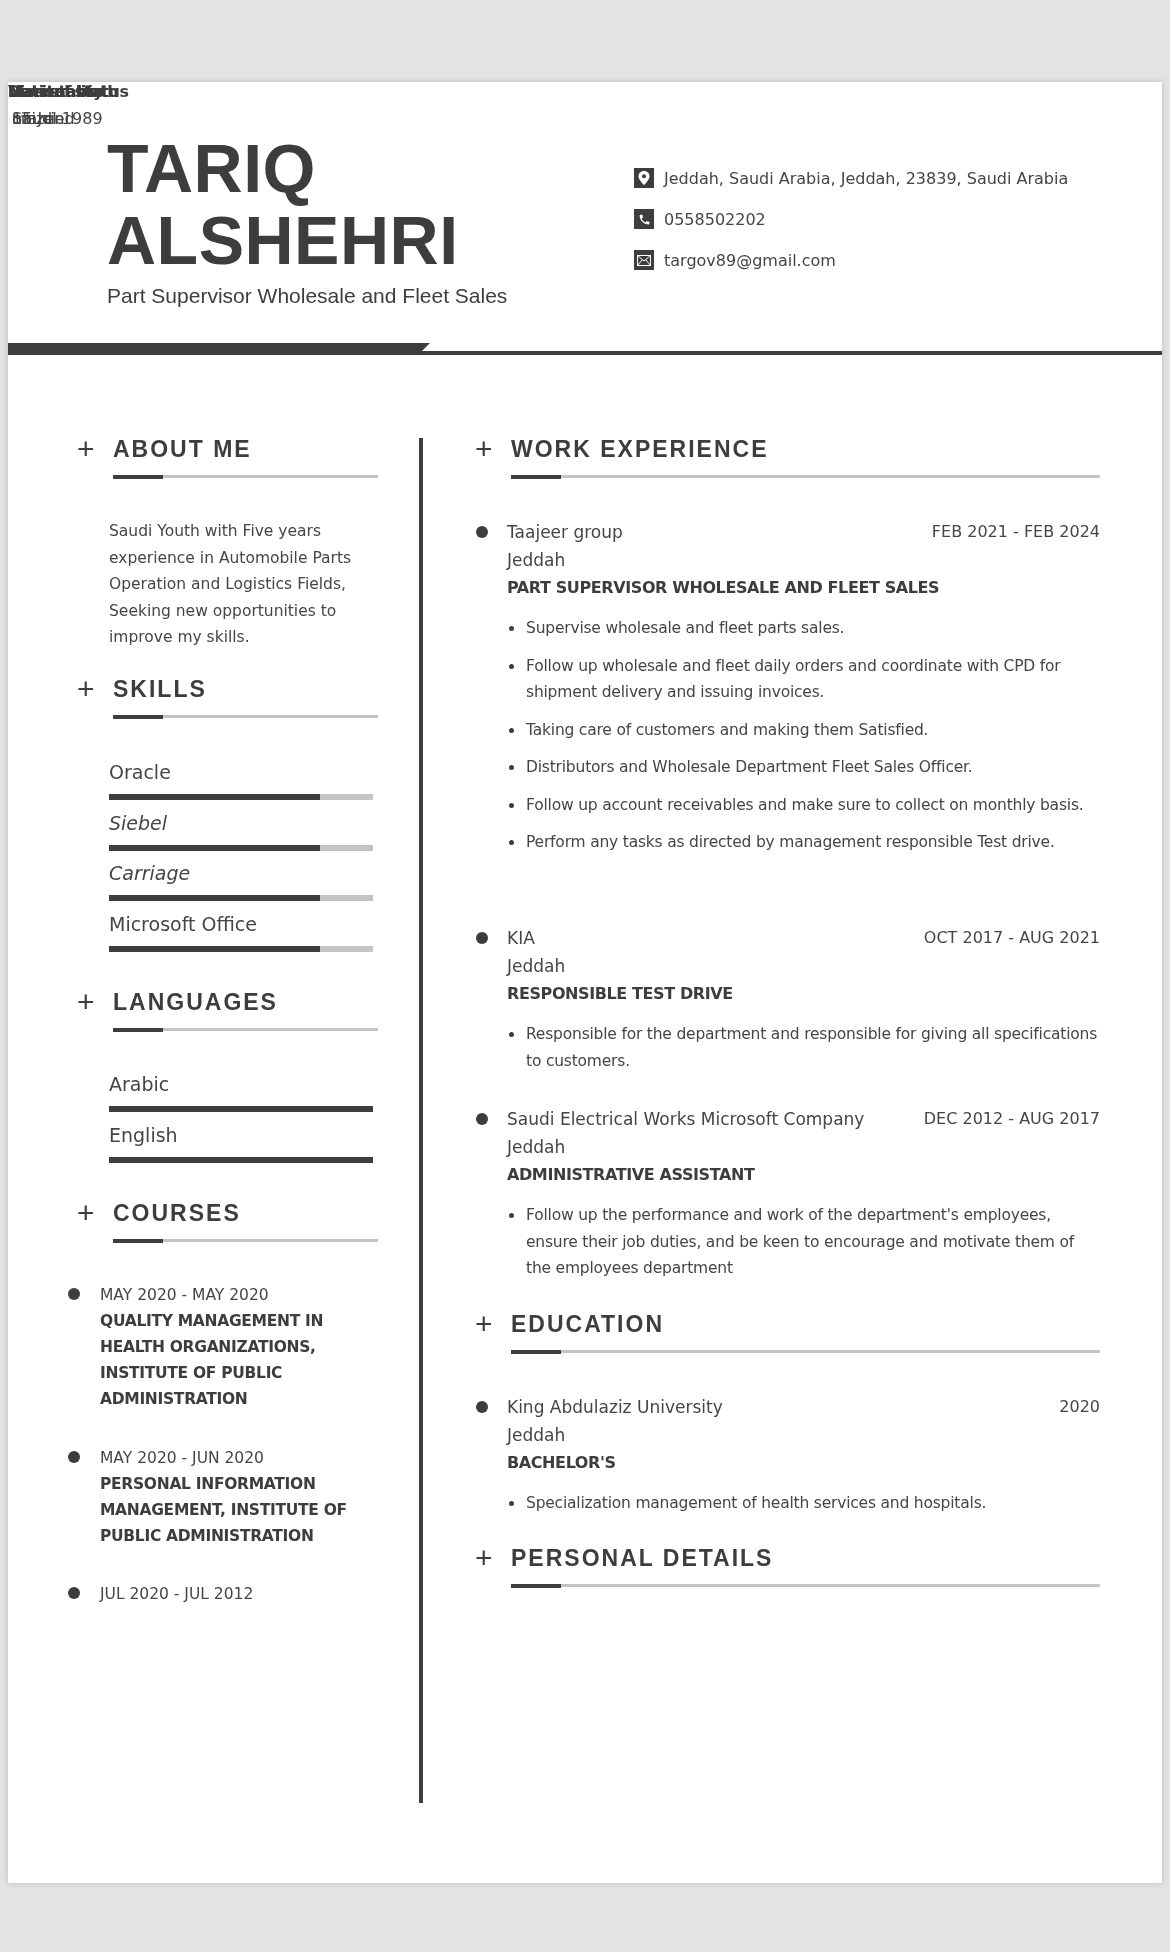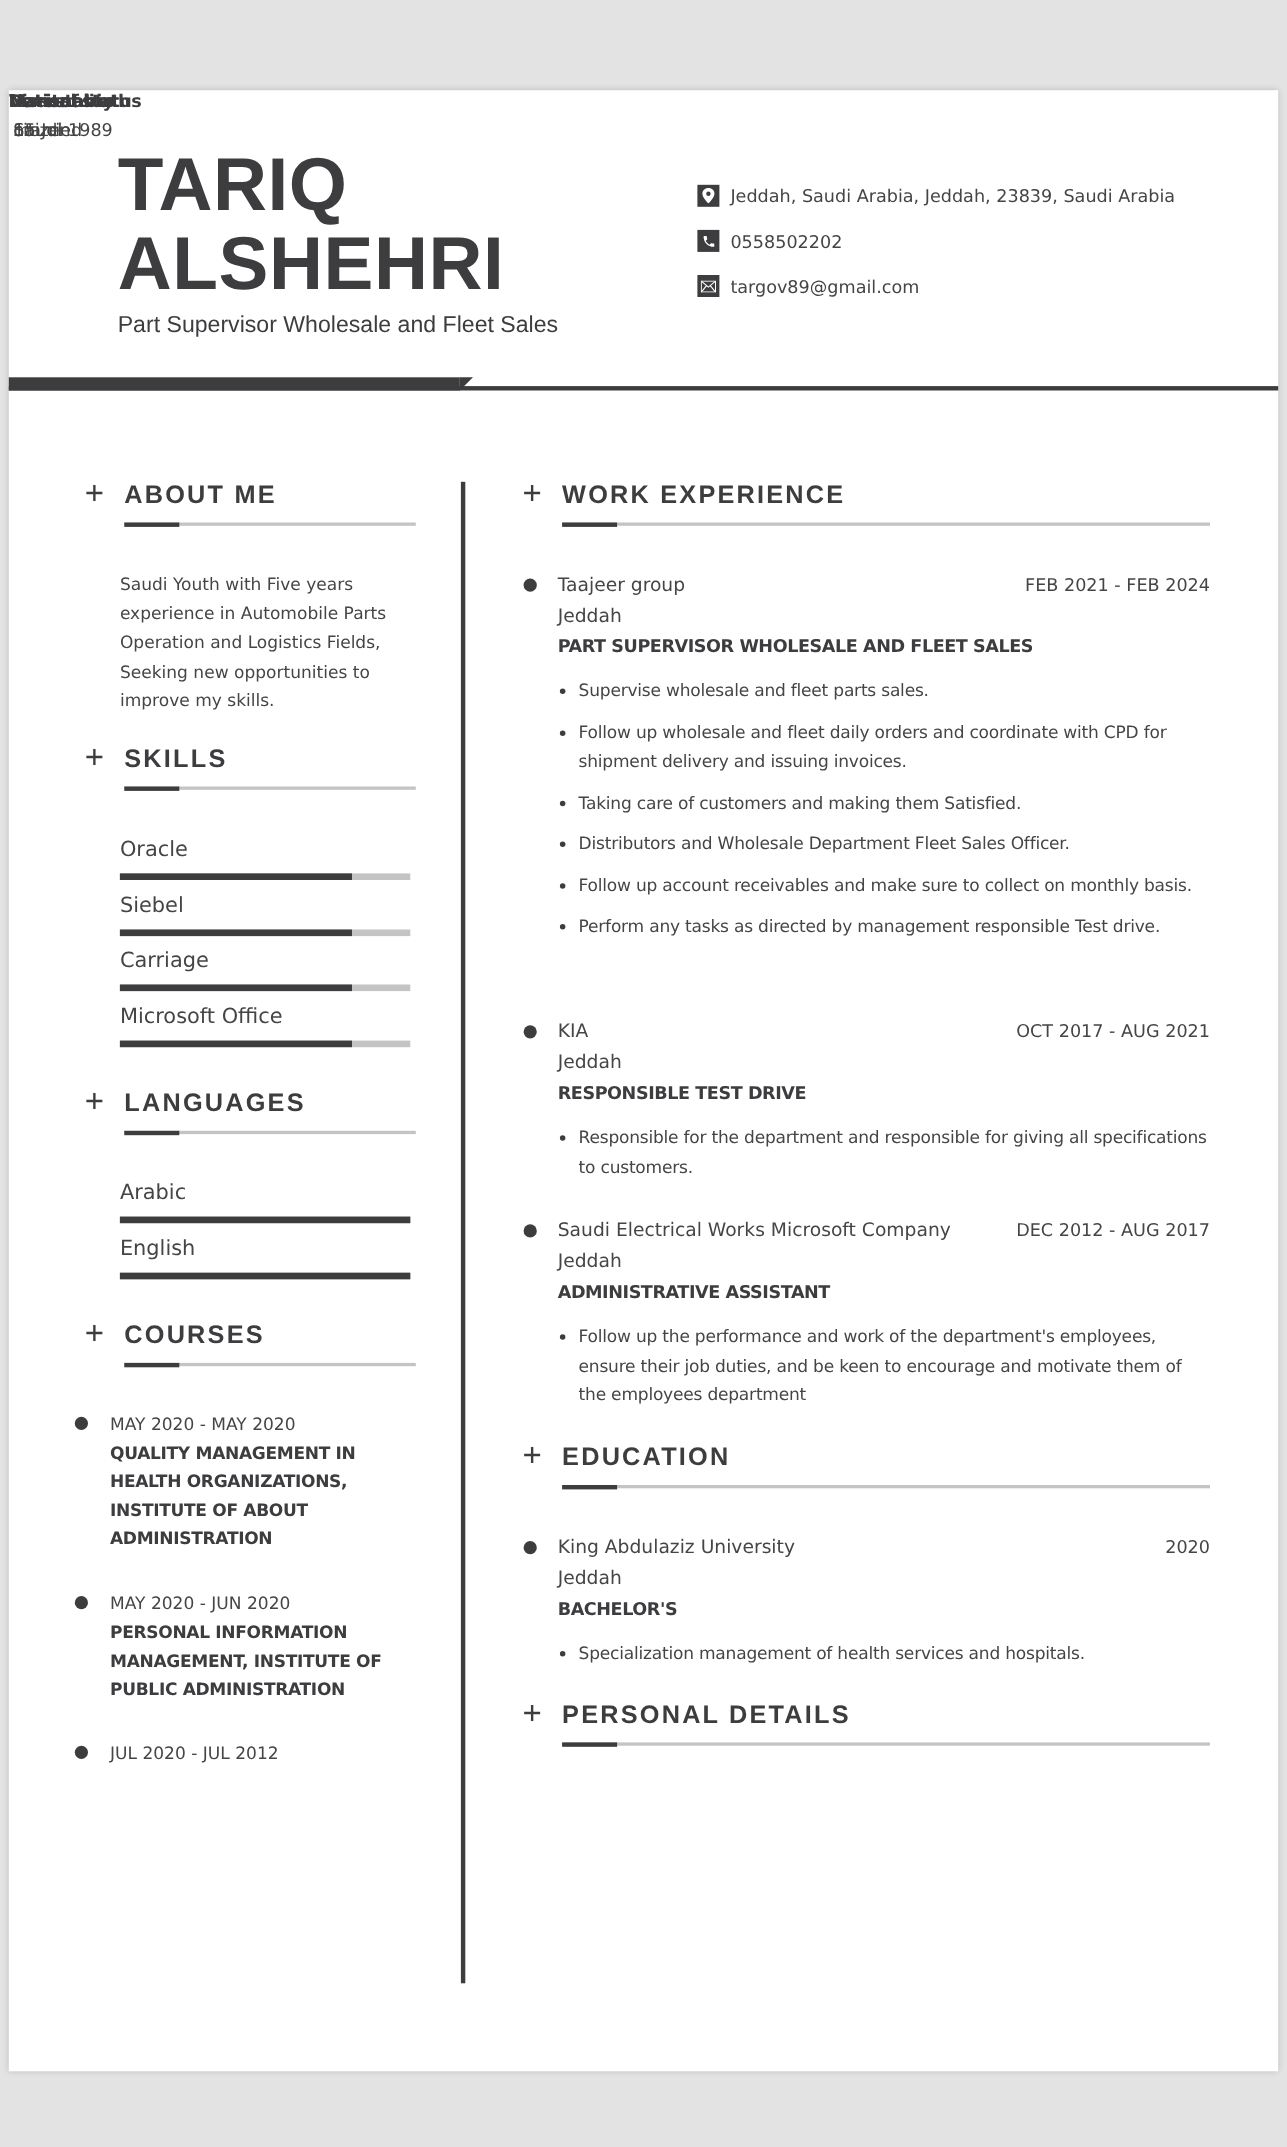--- a/index.html
+++ b/index.html
@@ -107,27 +107,27 @@
         <div class="accent"></div>
       </div>
   </div>
   <div id="skills-list">
       <div class="abs skill" style="top:680px;">
         <div class="skill-label">Oracle</div>
         <div class="skill-track">
           <div class="skill-fill" style="width: 80%;"></div>
         </div>
       </div>
-      <div class="abs skill" style="top:731px;">
+      <div class="abs skill" style="top:731px;font-style:italic;">
         <div class="skill-label">Siebel</div>
         <div class="skill-track">
           <div class="skill-fill" style="width: 80%;"></div>
         </div>
       </div>
-      <div class="abs skill" style="top:781px;">
+      <div class="abs skill" style="top:781px;font-style:italic;">
         <div class="skill-label">Carriage</div>
         <div class="skill-track">
           <div class="skill-fill" style="width: 80%;"></div>
         </div>
       </div>
       <div class="abs skill" style="top:832px;">
         <div class="skill-label">Microsoft Office</div>
         <div class="skill-track">
           <div class="skill-fill" style="width: 80%;"></div>
         </div>
@@ -160,21 +160,21 @@
     <span class="sec-plus">+</span>
     <div class="sec-title">COURSES</div>
     <div class="sec-rule" style="width:265px;">
         <div class="accent"></div>
       </div>
   </div>
   <div id="courses-list">
       <div class="abs course" style="top:1200px;">
         <span class="bullet-dot"></span>
         <div class="course-date">MAY 2020 - MAY 2020</div>
-        <div class="course-name">QUALITY MANAGEMENT IN HEALTH ORGANIZATIONS, INSTITUTE OF ABOUT ADMINISTRATION</div>
+        <div class="course-name">QUALITY MANAGEMENT IN HEALTH ORGANIZATIONS, INSTITUTE OF PUBLIC ADMINISTRATION</div>
       </div>
       <div class="abs course" style="top:1363px;">
         <span class="bullet-dot"></span>
         <div class="course-date">MAY 2020 - JUN 2020</div>
         <div class="course-name">PERSONAL INFORMATION MANAGEMENT, INSTITUTE OF PUBLIC ADMINISTRATION</div>
       </div>
       <div class="abs course" style="top:1499px;">
         <span class="bullet-dot"></span>
         <div class="course-date">JUL 2020 - JUL 2012</div>
       </div>

